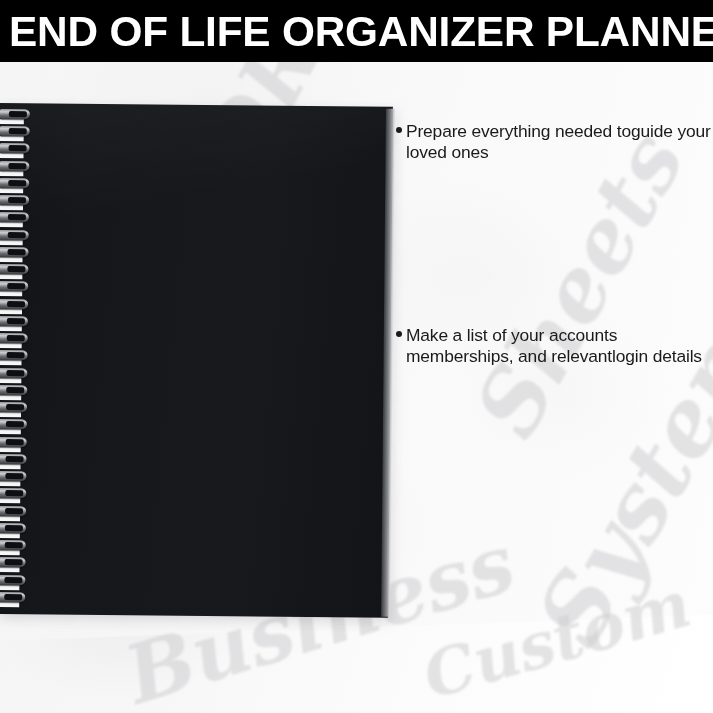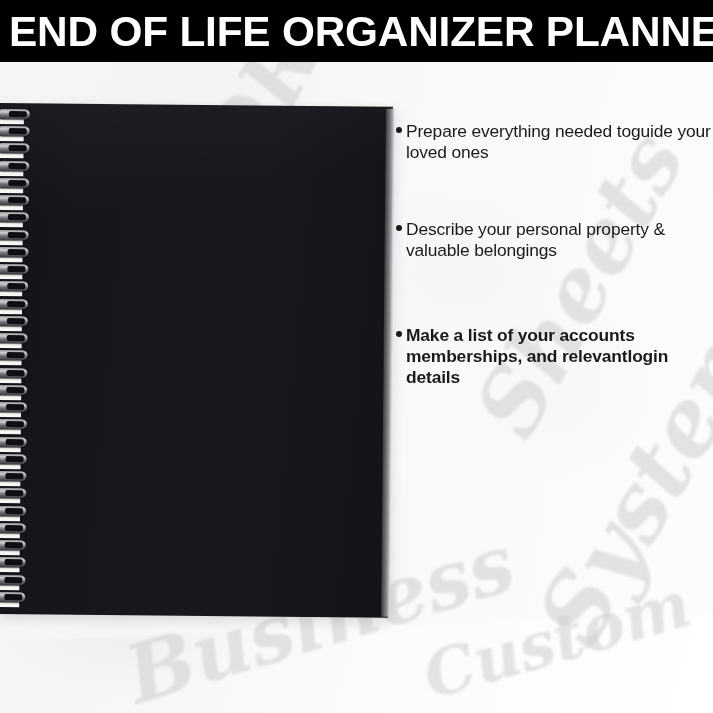--- a/index.html
+++ b/index.html
@@ -190,21 +190,21 @@
     border-radius: 50%;
     background: #1a1a1a;
   }
   .bullet-text {
     display: block;
     padding-left: 10px;
     text-indent: 0px;
   }
   .b1 { top: 59px; }
   .b2 { top: 157px; }
-  .b3 { top: 263px; font-weight: bold; }
+  .b3 { top: 263px; }
   .b4 { top: 385px; }
   .b5 { top: 478px; }
 </style>
 </head>
 <body>
 
 <div id="page">
 
   <div class="bg-area">
     <div class="bg-sheet"></div>
@@ -283,23 +283,19 @@
         <div class="coil-gap" style="top: 492.759px;"></div>
         <div class="coil" style="top: 482.759px;"></div>
       </div>
   </div>
 
   <div class="bullets">
     <div class="bullet-item b1">
       <span class="bullet-dot"></span>
       <span class="bullet-text">Prepare everything needed toguide your loved ones</span>
     </div>
-    <div class="bullet-item b2">
-      <span class="bullet-dot"></span>
-      <span class="bullet-text">Describe your personal property &amp; valuable belongings</span>
-    </div>
     <div class="bullet-item b3">
       <span class="bullet-dot"></span>
       <span class="bullet-text">Make a list of your accounts memberships, and relevantlogin details</span>
     </div>
   </div>
 
 </div>
 
 </body></html>

